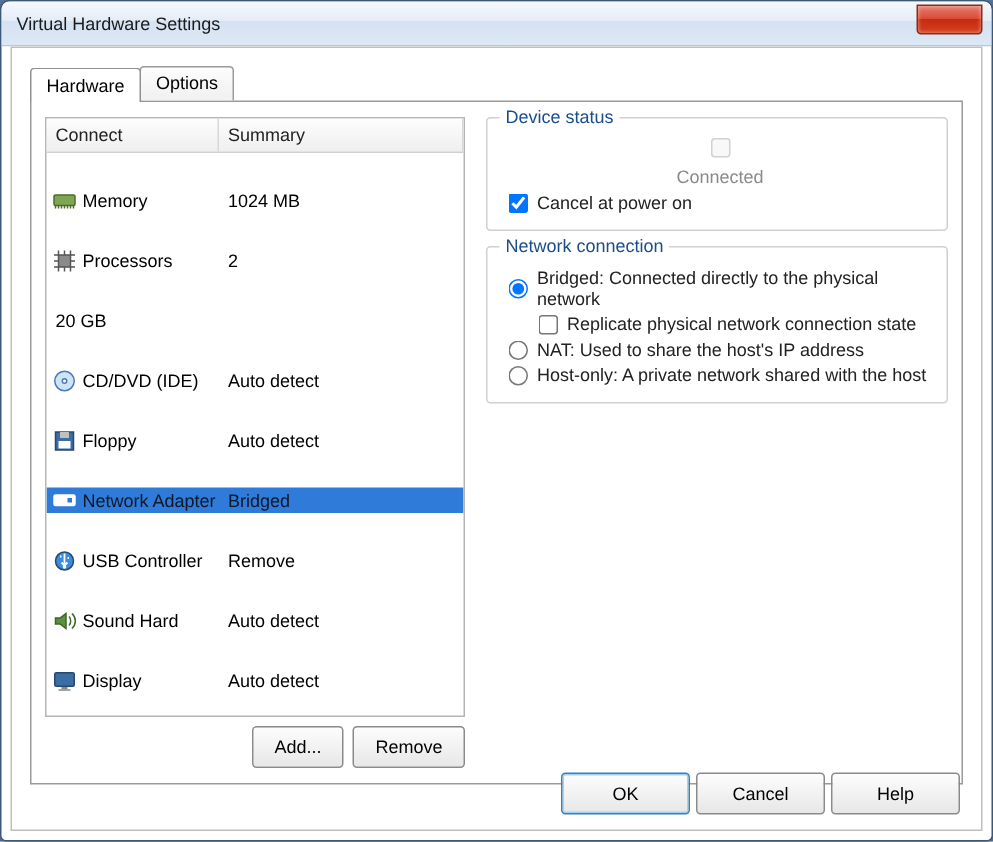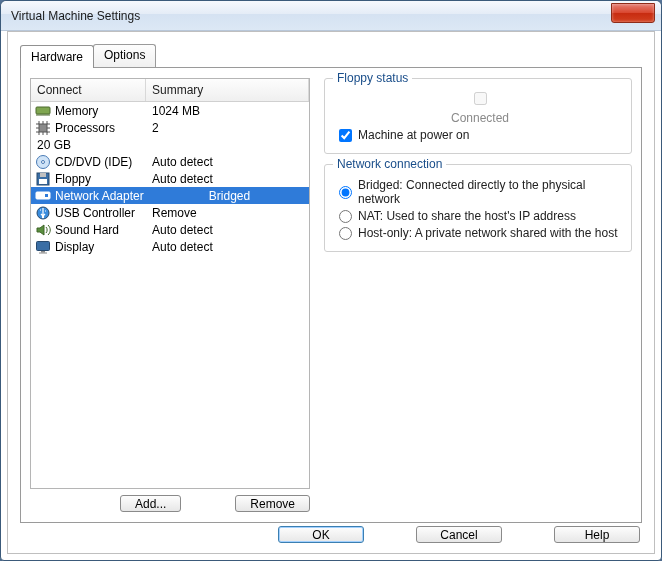--- a/index.html
+++ b/index.html
@@ -15,43 +15,43 @@
   .tabpage { border:1px solid #9a9a9a; background:#fff; padding:10px 9px 10px 9px; height: 456px; position:relative; top:0; }
   .cols { display:flex; gap:14px; height: 100%; }
   .left { width: 280px; display:flex; flex-direction:column; }
   .right { flex:1; }
   .list-frame { border:1px solid #b5b5b5; background:#fff; flex:1; overflow:hidden; }
   .list-header { display:flex; background: linear-gradient(to bottom,#fdfdfd,#efefef); border-bottom:1px solid #d0d0d0; }
   .list-header .hcol { padding:4px 6px; border-right:1px solid #d8d8d8; color:#222; }
   .hcol.c1 { width: 115px; }
   .hcol.c2 { flex:1; }
   .list-body { }
-  .list-row { display:flex; align-items:center; height:17px; padding:3px 2px; }
-  .list-row.selected { background:#2f7bd9; color:#ffffff;text-align:center; }
+  .list-row { display:flex; align-items:center; height:17px; padding:3px 2px;margin-top:23px; }
+  .list-row.selected { background:#2f7bd9; color:#0f172a; }
   .cell1 { width:115px; display:flex; align-items:center; gap:4px; padding-left:2px; }
   .cell2 { flex:1; padding-left:4px; }
   .ic { width:16px; height:16px; display:inline-flex; align-items:center; justify-content:center; flex:0 0 16px; }
   .ic svg { width:16px; height:16px; }
   .btnrow { display:flex; justify-content:flex-end; gap:6px; margin-top:6px; }
-  button.win { height:17px; padding:0 14px; border:1px solid #8a8a8a; border-radius:3px; background:linear-gradient(to bottom,#fdfdfd,#e7e7e7); cursor:default;margin-left:48px; }
+  button.win { height:28px; padding:0 14px; border:1px solid #8a8a8a; border-radius:3px; background:linear-gradient(to bottom,#fdfdfd,#e7e7e7); cursor:default; }
   button.win.default { border:1px solid #3c7fb1; box-shadow:0 0 0 1px #a3d1ff inset; }
   .groupbox { border:1px solid #d0d0d0; border-radius:3px; padding:10px 10px 8px 10px; margin-bottom:10px; position:relative; }
   .groupbox > .gtitle { position:absolute; top:-8px; left:8px; background:#fff; padding:0 4px; color:#1a4e8a; }
   .opt { display:flex; align-items:center; gap:6px; margin:3px 0 3px 4px; color:#222; }
   .opt input[type=checkbox], .opt input[type=radio] { margin:0; }
   .opt.disabled { color:#8a8a8a;flex-direction:column; }
   .sub { margin-left:24px; }
   .bottom-btns { position:absolute; right:14px; bottom:10px; display:flex; gap:4px;border-radius:10px; }
 </style>
 </head>
 <body>
 
 <div class="window">
   <div class="titlebar">
-    <span class="title">Virtual Machine Settings</span>
+    <span class="title">Virtual Hardware Settings</span>
     <div class="close-btn">
       <span>
         <svg viewBox="0 0 10 10">
             <path d="M1 1 L9 9 M9 1 L1 9" stroke="#fff" stroke-width="1.8" stroke-linecap="round"></path>
           </svg>
       </span>
     </div>
   </div>
   <div class="client">
     <div class="tabs">
@@ -171,35 +171,39 @@
                 </div>
               </div>
           </div>
           <div class="btnrow">
             <button class="win"><span>Add...</span></button>
             <button class="win"><span>Remove</span></button>
           </div>
         </div>
         <div class="right">
           <div class="groupbox">
-            <div class="gtitle">Floppy status</div>
+            <div class="gtitle">Device status</div>
             <label class="opt disabled">
               <input type="checkbox" id="cb-connected" disabled="" style="">
               <span>Connected</span>
             </label>
             <label class="opt">
               <input type="checkbox" id="cb-poweron" checked="" style="">
-              <span>Machine at power on</span>
+              <span>Cancel at power on</span>
             </label>
           </div>
           <div class="groupbox">
             <div class="gtitle">Network connection</div>
             <label class="opt">
               <input type="radio" name="netmode" id="rb-bridged" checked="" style="">
               <span>Bridged: Connected directly to the physical network</span>
+            </label>
+            <label class="opt sub">
+              <input type="checkbox" id="cb-replicate" style="">
+              <span>Replicate physical network connection state</span>
             </label>
             <label class="opt">
               <input type="radio" name="netmode" id="rb-nat" style="">
               <span>NAT: Used to share the host's IP address</span>
             </label>
             <label class="opt">
               <input type="radio" name="netmode" id="rb-hostonly" style="">
               <span>Host-only: A private network shared with the host</span>
             </label>
           </div>

